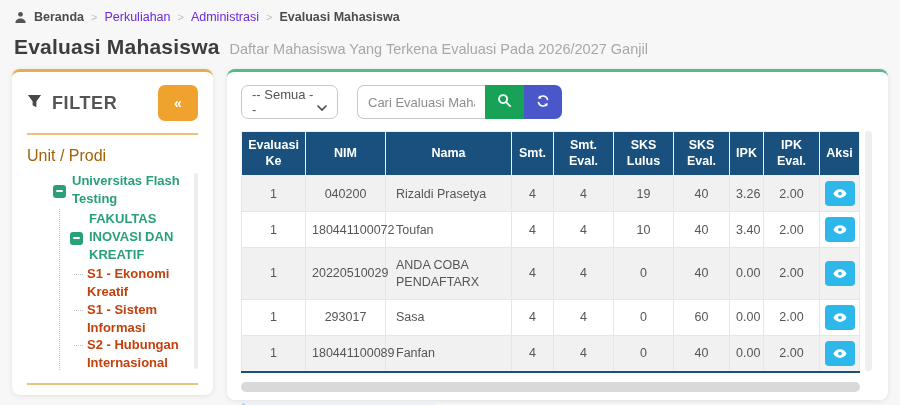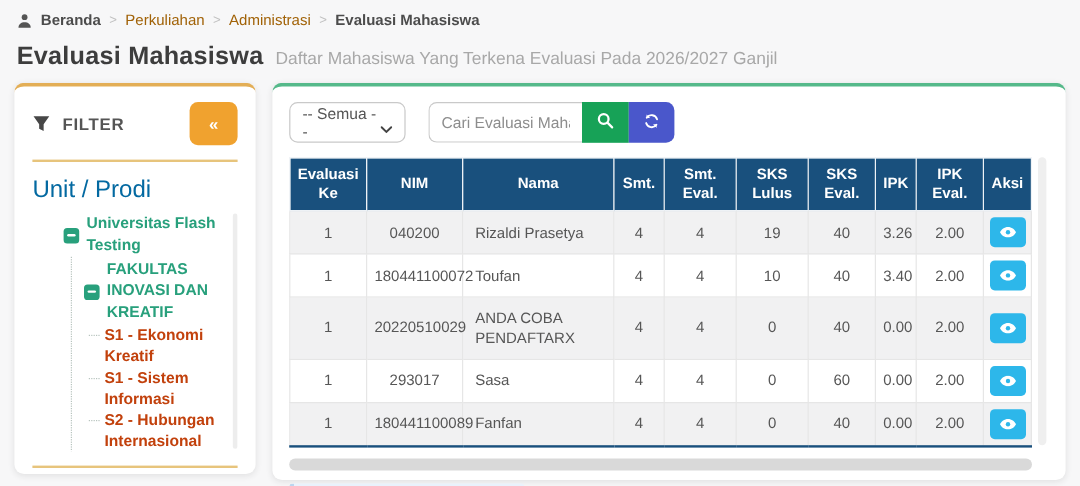--- a/index.html
+++ b/index.html
@@ -12,42 +12,42 @@
   body{
     font-family:"Liberation Sans", sans-serif;
     background:#f7f7f8; color:#555; font-size:13px;
   }
   .page{padding:8px 12px;}
 
   
   .breadcrumb{display:flex; align-items:center; gap:7px; font-size:12.5px; color:#9a9a9a; padding:2px 2px;}
   .breadcrumb .home{color:#4c4c4c; font-weight:700;}
   .breadcrumb .sep{color:#c0c0c0; font-size:11px;}
-  .breadcrumb .crumb{color:#a16207;}
+  .breadcrumb .crumb{color:#6d28d9;}
   .breadcrumb .current{color:#4c4c4c; font-weight:700;}
   .person-ico{width:13px; height:13px; display:inline-block;}
 
   
   .title-row{margin:9px 2px 10px; display:flex; align-items:baseline; gap:10px;}
   .page-title{font-size:21px; font-weight:700; color:#3d3d3d; letter-spacing:.2px;}
   .page-subtitle{font-size:14.5px; color:#a8a8a8;}
 
   
   .content{display:flex; gap:14px; align-items:flex-start;}
 
   
   .card{background:#fff; border-radius:8px; box-shadow:0 1px 5px rgba(40,40,40,.10);}
   .sidebar{width:212px; border-top:3px solid var(--accent-sidebar); padding:13px 15px 12px; height:326px; overflow:hidden;}
   .filter-row{display:flex; align-items:center; justify-content:space-between;}
-  .filter-left{display:flex; align-items:flex-end; gap:10px; color:#555; font-size:14px; font-weight:700; letter-spacing:.6px;}
+  .filter-left{display:flex; align-items:flex-start; gap:10px; color:#555; font-size:18px; font-weight:700; letter-spacing:.6px;}
   .funnel-ico{width:15px; height:15px;}
   .collapse-btn{width:40px; height:36px; background:var(--filter-orange); border:none; border-radius:7px;
     color:#fff; font-size:14px; font-weight:700; cursor:pointer; line-height:36px; text-align:center;}
   hr.gold{border:none; border-top:2px solid #e7c47c; margin:12px 0;}
-  .side-section-label{font-size:20px; color:#0369a1; margin:2px 0 6px;}
+  .side-section-label{font-size:16px; color:#a16207; margin:2px 0 6px;}
 
   
   .tree{position:relative; height:200px; overflow:hidden; font-size:13px; line-height:1.38; color:var(--tree-green); padding-left:26px; margin-top:4px;}
   .tree-scrollbar{position:absolute; right:0; top:2px; bottom:2px; width:4px; background:#ededed; border-radius:2px;}
   .t-row{display:flex; gap:6px; align-items:center; cursor:pointer; padding:1px 0;}
   .t-label{font-weight:700;}
   .sq{flex:0 0 13px; width:13px; height:13px; background:var(--tree-green); border-radius:3px; position:relative; margin-top:3px;}
   .sq::after{content:""; position:absolute; left:3px; right:3px; top:5.5px; height:2px; background:#fff; border-radius:1px;}
   .t-children{margin-left:6px; padding-left:10px; border-left:1px dotted #b7c4be;}
   .t-leaves{margin-left:4px; padding-left:6px;}

